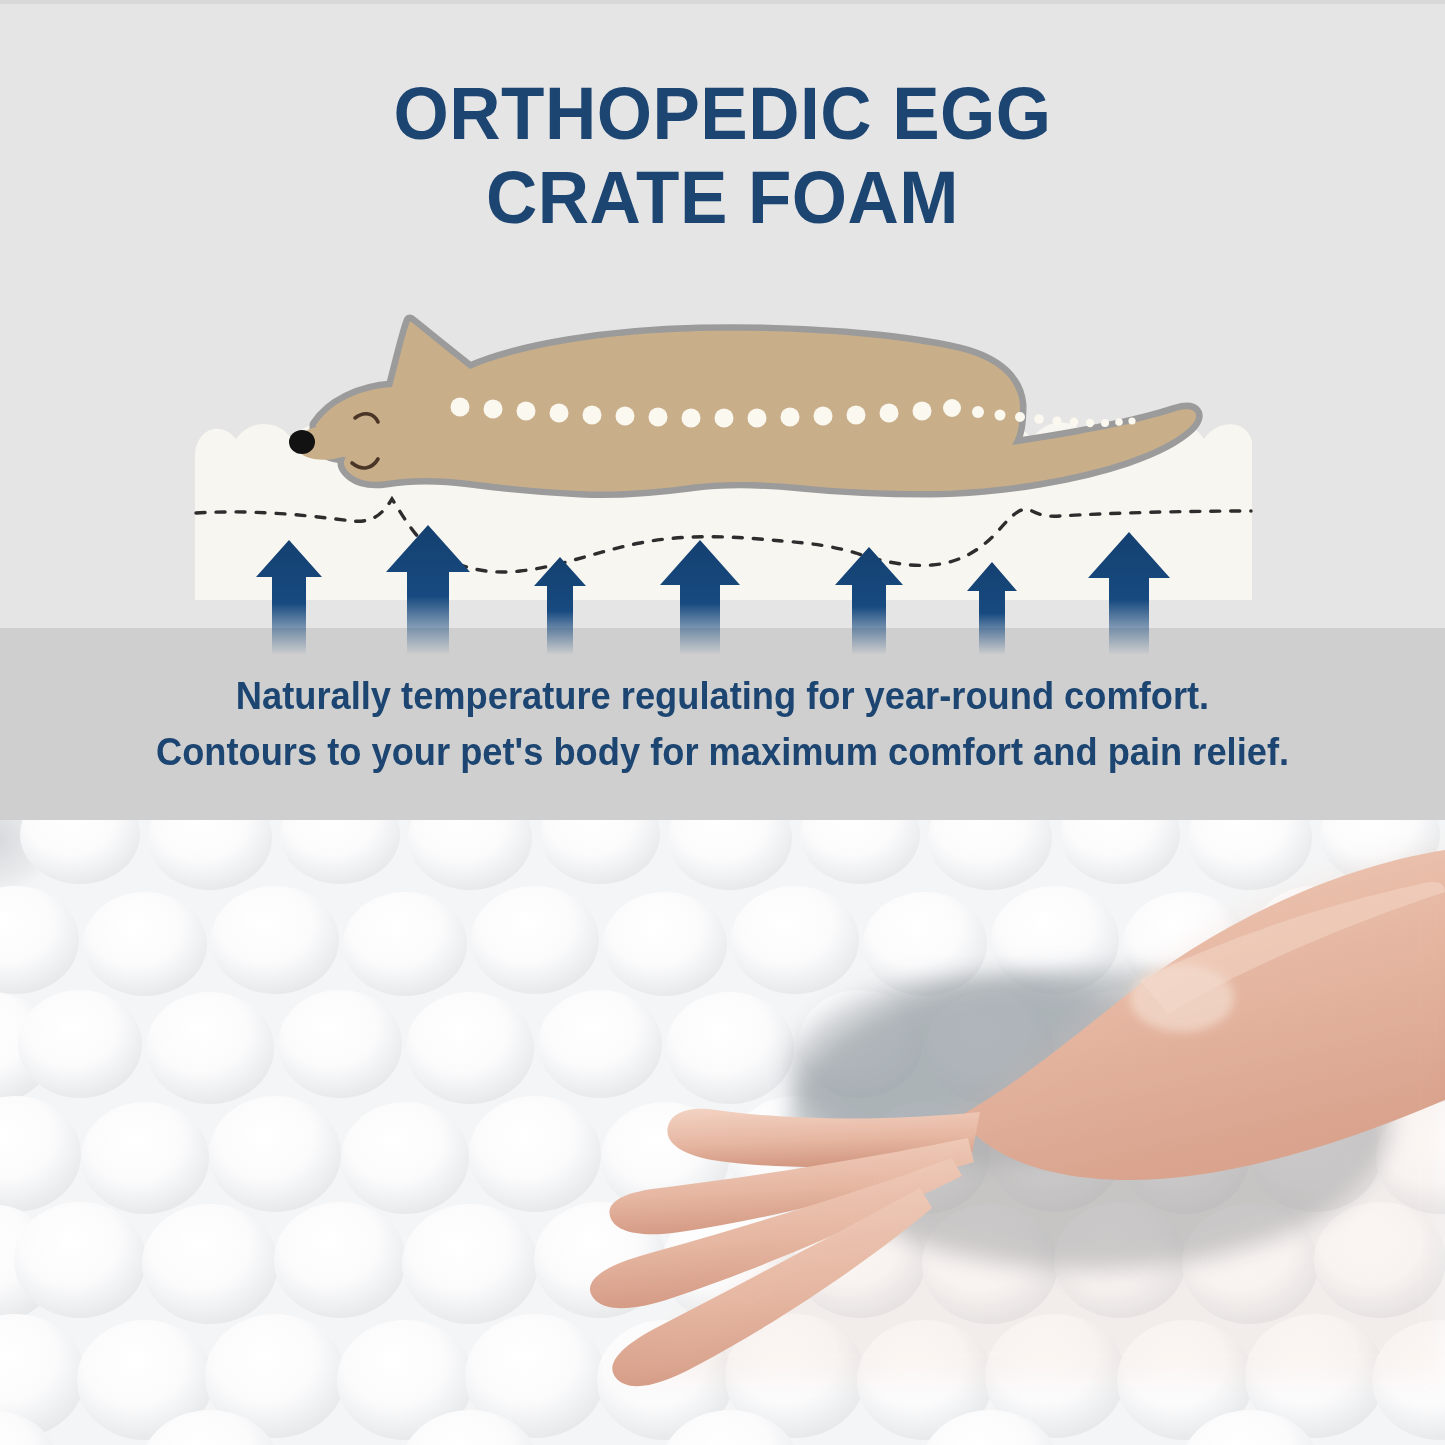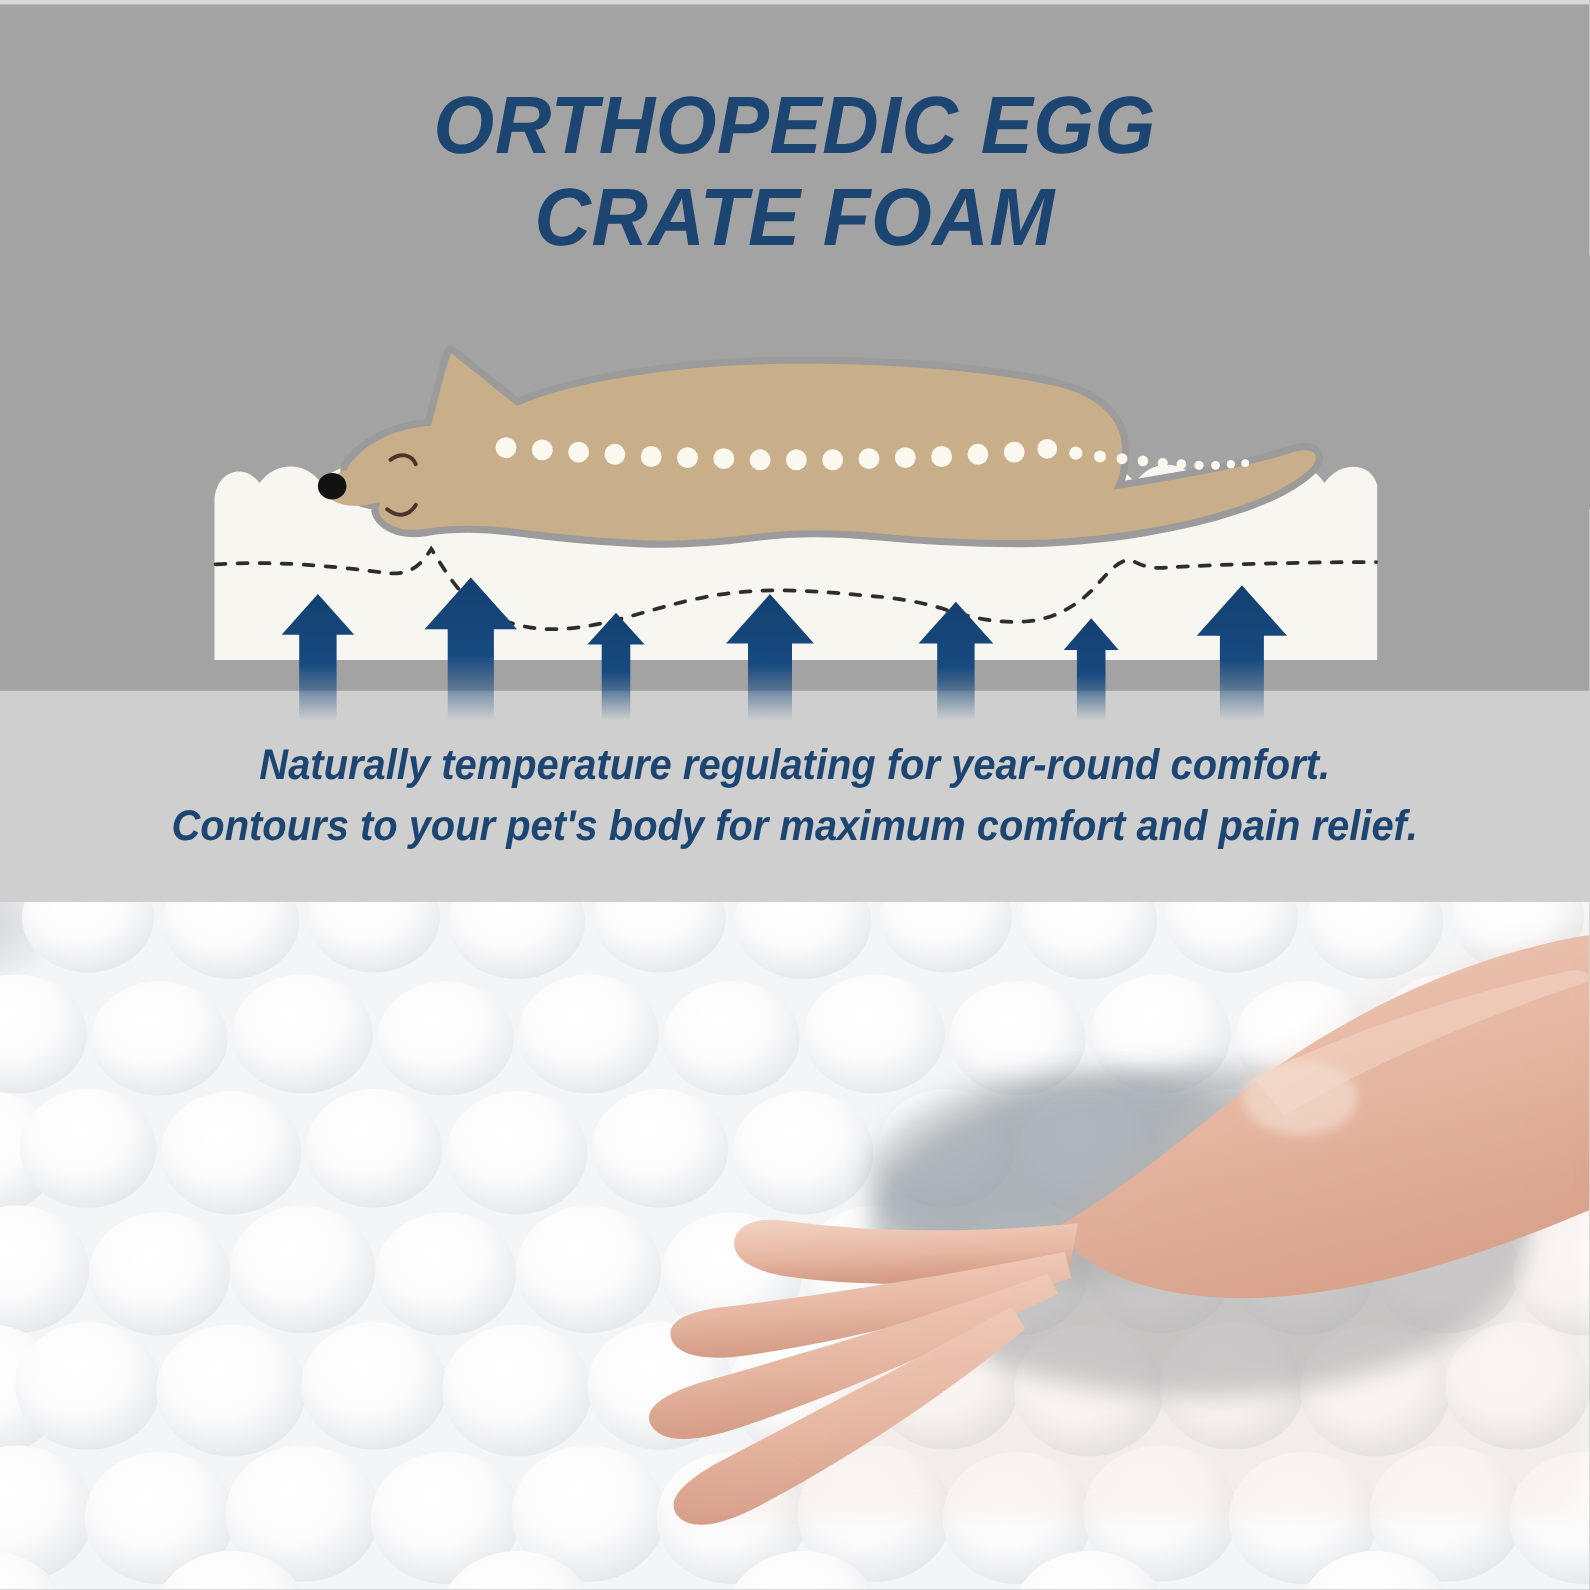--- a/index.html
+++ b/index.html
@@ -6,22 +6,21 @@
   body{
     width:1445px;height:1445px;overflow:hidden;
     font-family:"Liberation Sans", sans-serif;
     background:#cfcfcf;
   }
   #page{position:relative;width:1445px;height:1445px;overflow:hidden;background:#cfcfcf;}
 
   
   #top-panel{
     position:absolute;left:0;top:0;width:1445px;height:628px;
-    background:#a3a3a3;
-    font-style:italic;
+    background:#e5e5e5;
   }
   #top-hairline{
     position:absolute;left:0;top:0;width:1445px;height:4px;
     background:#d8d8d8;
   }
 
   
   #headline{
     position:absolute;left:0;top:72px;width:1445px;
     text-align:center;

